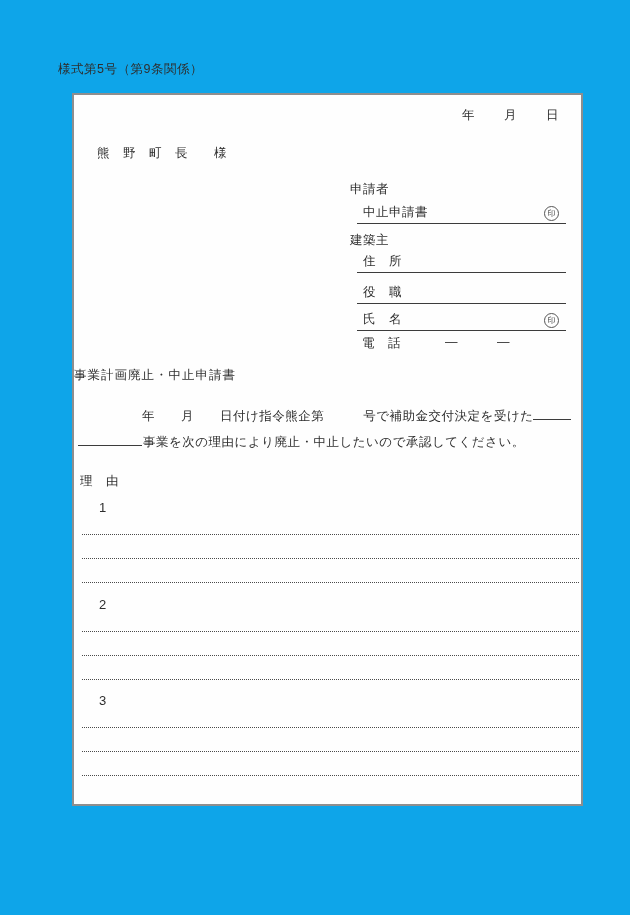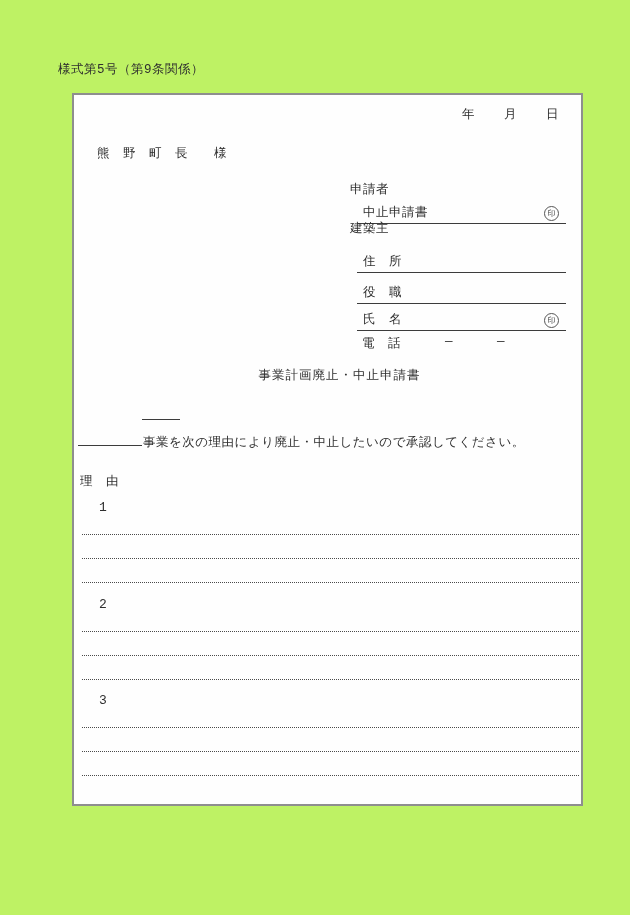--- a/index.html
+++ b/index.html
@@ -1,56 +1,56 @@
 <!DOCTYPE html>
 <html><head>
 <meta charset="utf-8">
 <style>
   html,body{margin:0;padding:0;background:#ffffff;}
   .page{
     position:relative;
     width:630px;height:915px;
-    background:#bef264;
-    font-family:Liberation Mono, monospace;
+    background:#0ea5e9;
+    font-family:Liberation Sans, sans-serif;
     color:#2e2e2e;
     font-size:12.5px;
     letter-spacing:0.5px;
     overflow:hidden;
   }
   .form-label{position:absolute;left:58px;top:61px;}
   .box{
     position:absolute;left:72px;top:93px;width:511px;height:713px;
     border:2px solid #8e8e8e;box-sizing:border-box;background:#fefefe;
   }
   .date-line{position:absolute;top:13px;right:22px;display:flex;gap:29px;line-height:14px;}
   .addressee{position:absolute;left:23px;top:50px;}
   .sec-label{position:absolute;left:276px;}
   .applicant-label{top:86px;}
-  .builder-label{top:125px;}
+  .builder-label{top:137px;}
   .ul-row{
     position:absolute;left:283px;width:209px;
     border-bottom:1px solid #3c3c3c;
     box-sizing:border-box;
   }
   .ul-row .fld-text{position:absolute;left:6px;bottom:2px;white-space:nowrap;}
   .row-role{top:106px;height:23px;}
   .row-address{top:156px;height:22px;}
   .row-position{top:187px;height:22px;}
   .row-name{top:214px;height:22px;}
   .seal{
     position:absolute;right:7px;bottom:2px;
     display:inline-flex;align-items:center;justify-content:center;
     width:13px;height:13px;border:1px solid #555;border-radius:50%;
     font-size:8px;letter-spacing:0;line-height:1;color:#444;
   }
   .phone-row{position:absolute;left:0;top:240px;width:100%;height:16px;padding-left:36px;}
   .phone-label{position:absolute;left:288px;}
   .phone-dash-1{position:absolute;left:371px;}
   .phone-dash-2{position:absolute;left:423px;}
-  .doc-title{position:absolute;left:0;top:272px;width:100%;text-align:center;letter-spacing:1px;padding-left:12px;}
+  .doc-title{position:absolute;left:0;top:272px;width:100%;text-align:left;letter-spacing:1px;}
   .body-line{position:absolute;white-space:nowrap;}
   .body-1{left:68px;top:311px;}
   .body-2{left:4px;top:337px;}
   .blank{display:inline-block;border-bottom:1px solid #3c3c3c;vertical-align:baseline;}
   .blank-trail{width:38px;height:13px;}
   .blank-lead{width:64px;height:13px;margin-right:1px;}
   .reason-label{position:absolute;left:6px;top:378px;}
   .reason-item{position:absolute;left:8px;width:497px;}
   .item-1{top:404px;}
   .item-2{top:501px;}
@@ -101,21 +101,21 @@
 
     <div class="phone-row">
       <span class="phone-label">電　話</span>
       <span class="phone-dash-1">―</span>
       <span class="phone-dash-2">―</span>
     </div>
 
     <div class="doc-title">事業計画廃止・中止申請書</div>
 
     <div class="body-line body-1">
-      <span class="blank blank-trail"></span>
+      <span>年　　月　　日付け指令熊企第　　　号で補助金交付決定を受けた</span><span class="blank blank-trail"></span>
     </div>
 
     <div class="body-line body-2">
       <span class="blank blank-lead"></span><span>事業を次の理由により廃止・中止したいので承認してください。</span>
     </div>
 
     <div class="reason-label">理　由</div>
 
     <div class="reason-item item-1">
       <div class="reason-num">1</div>

